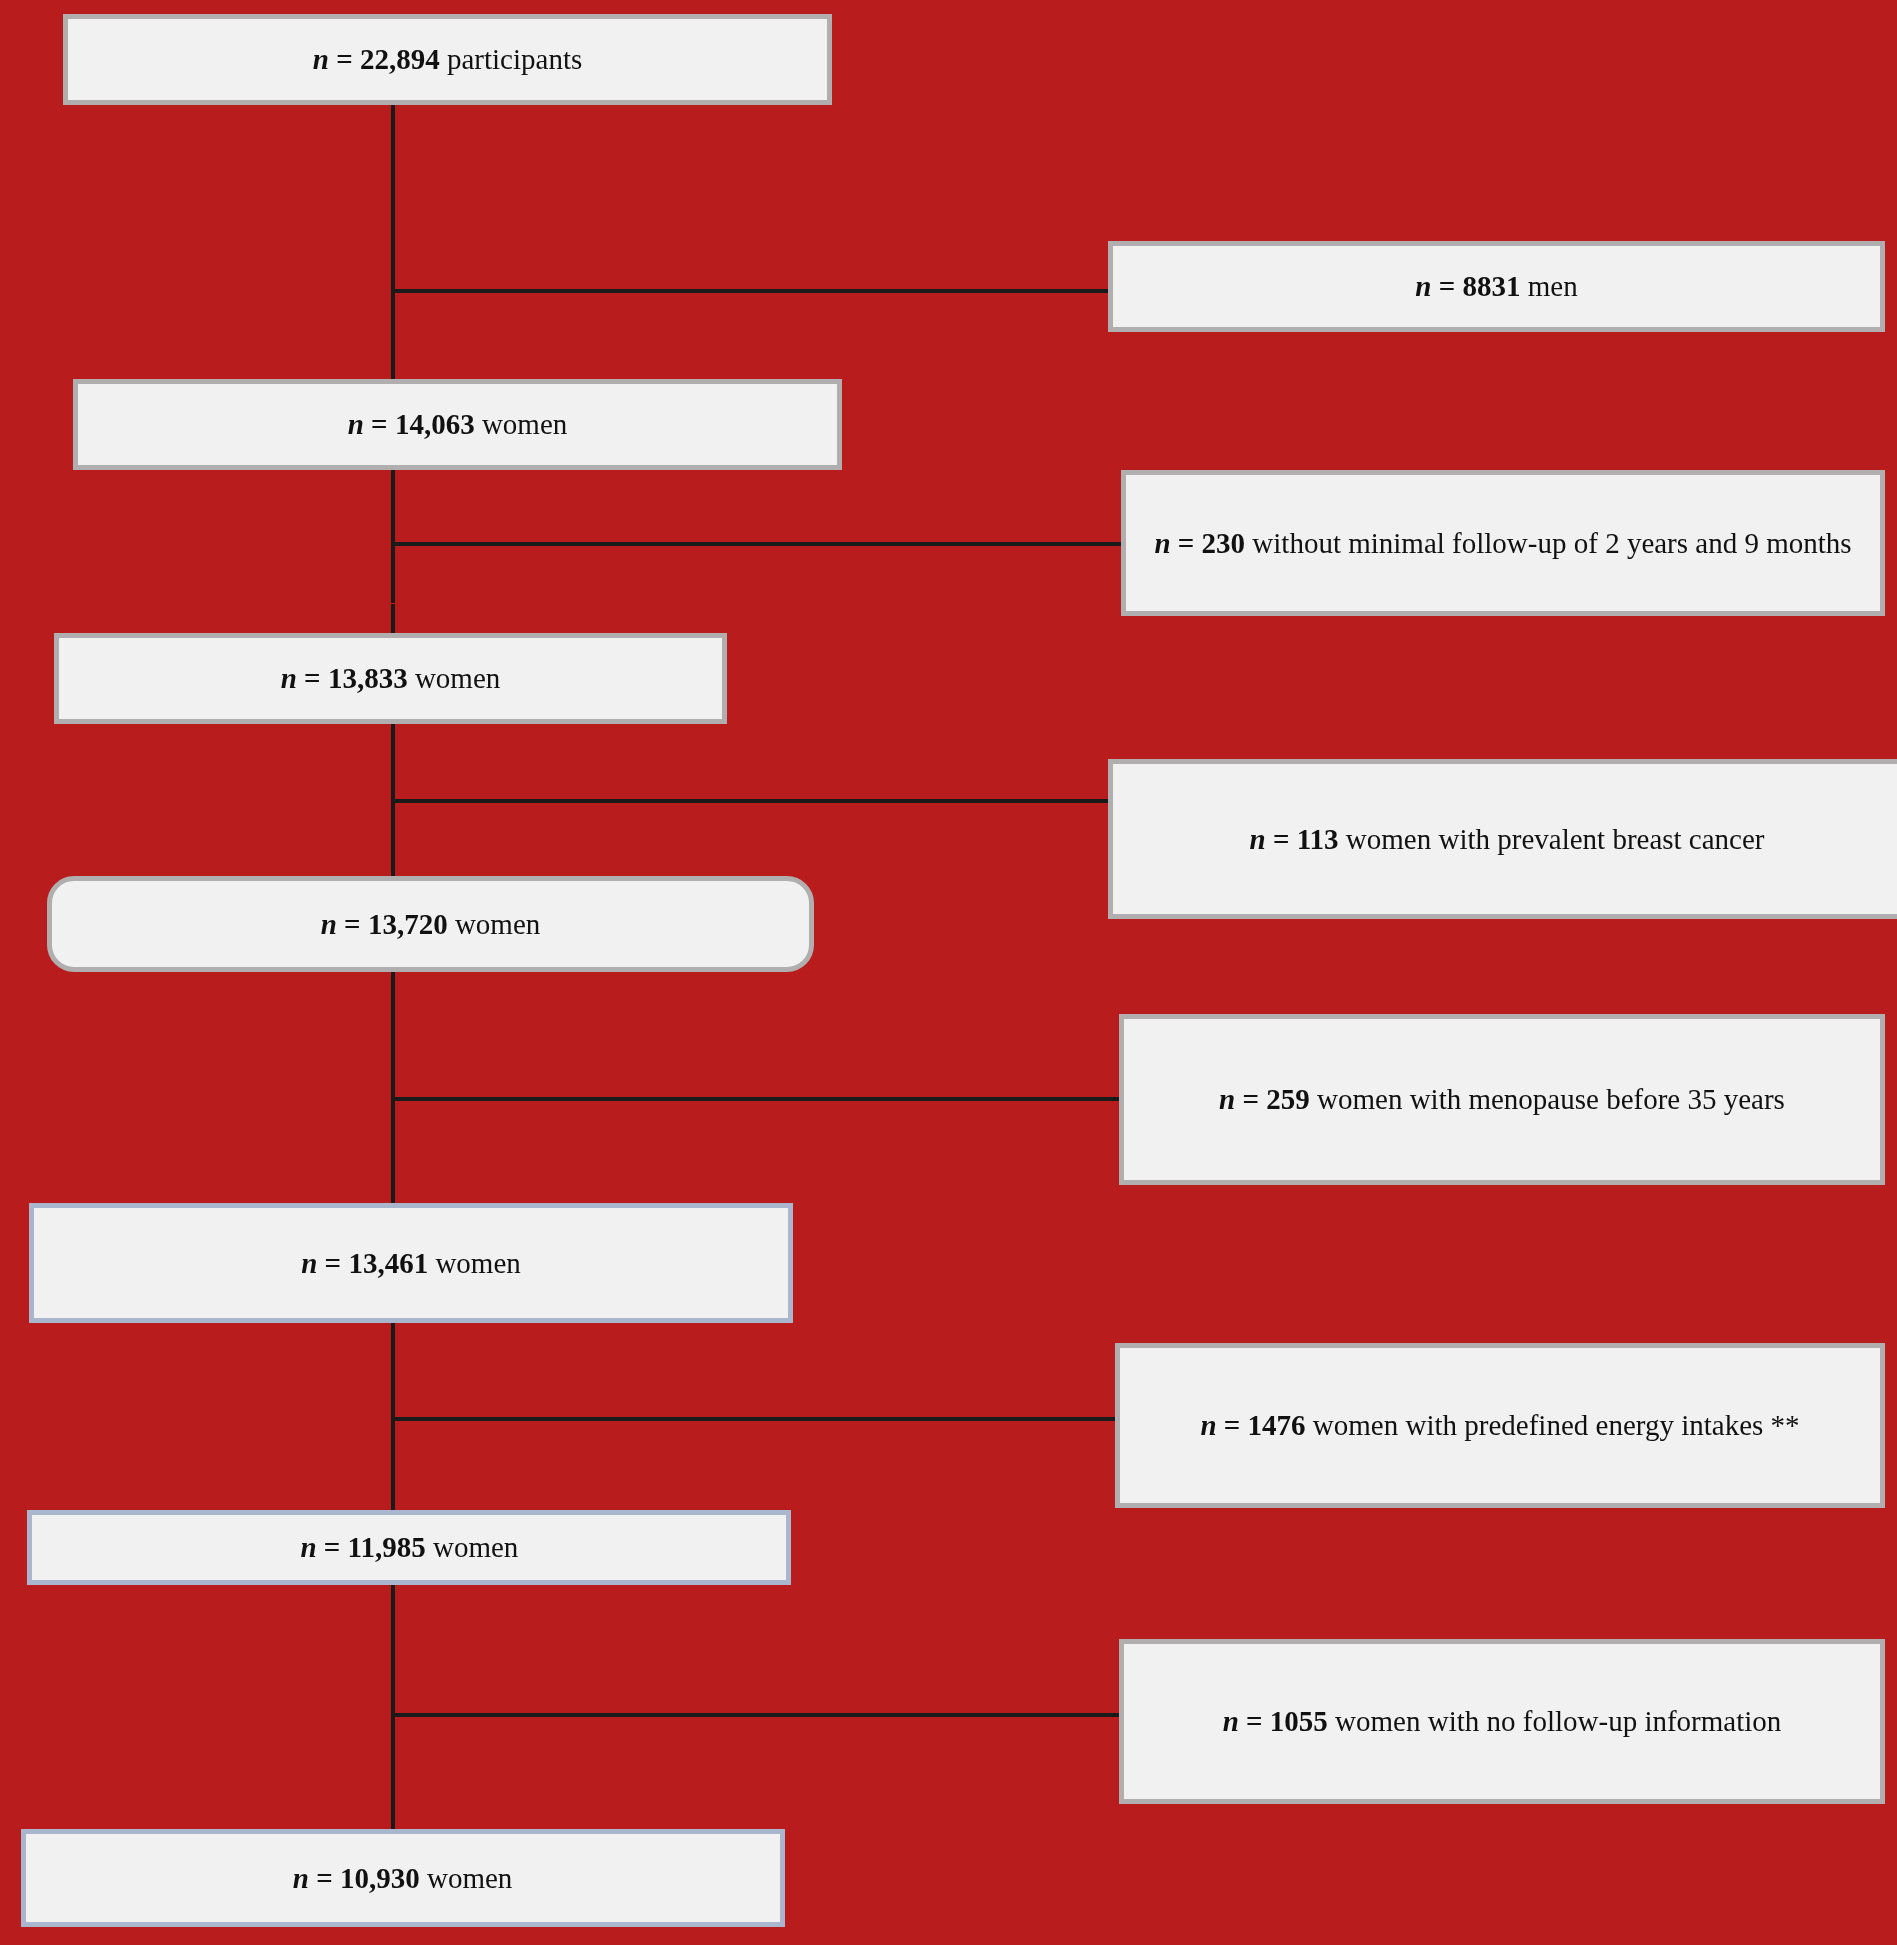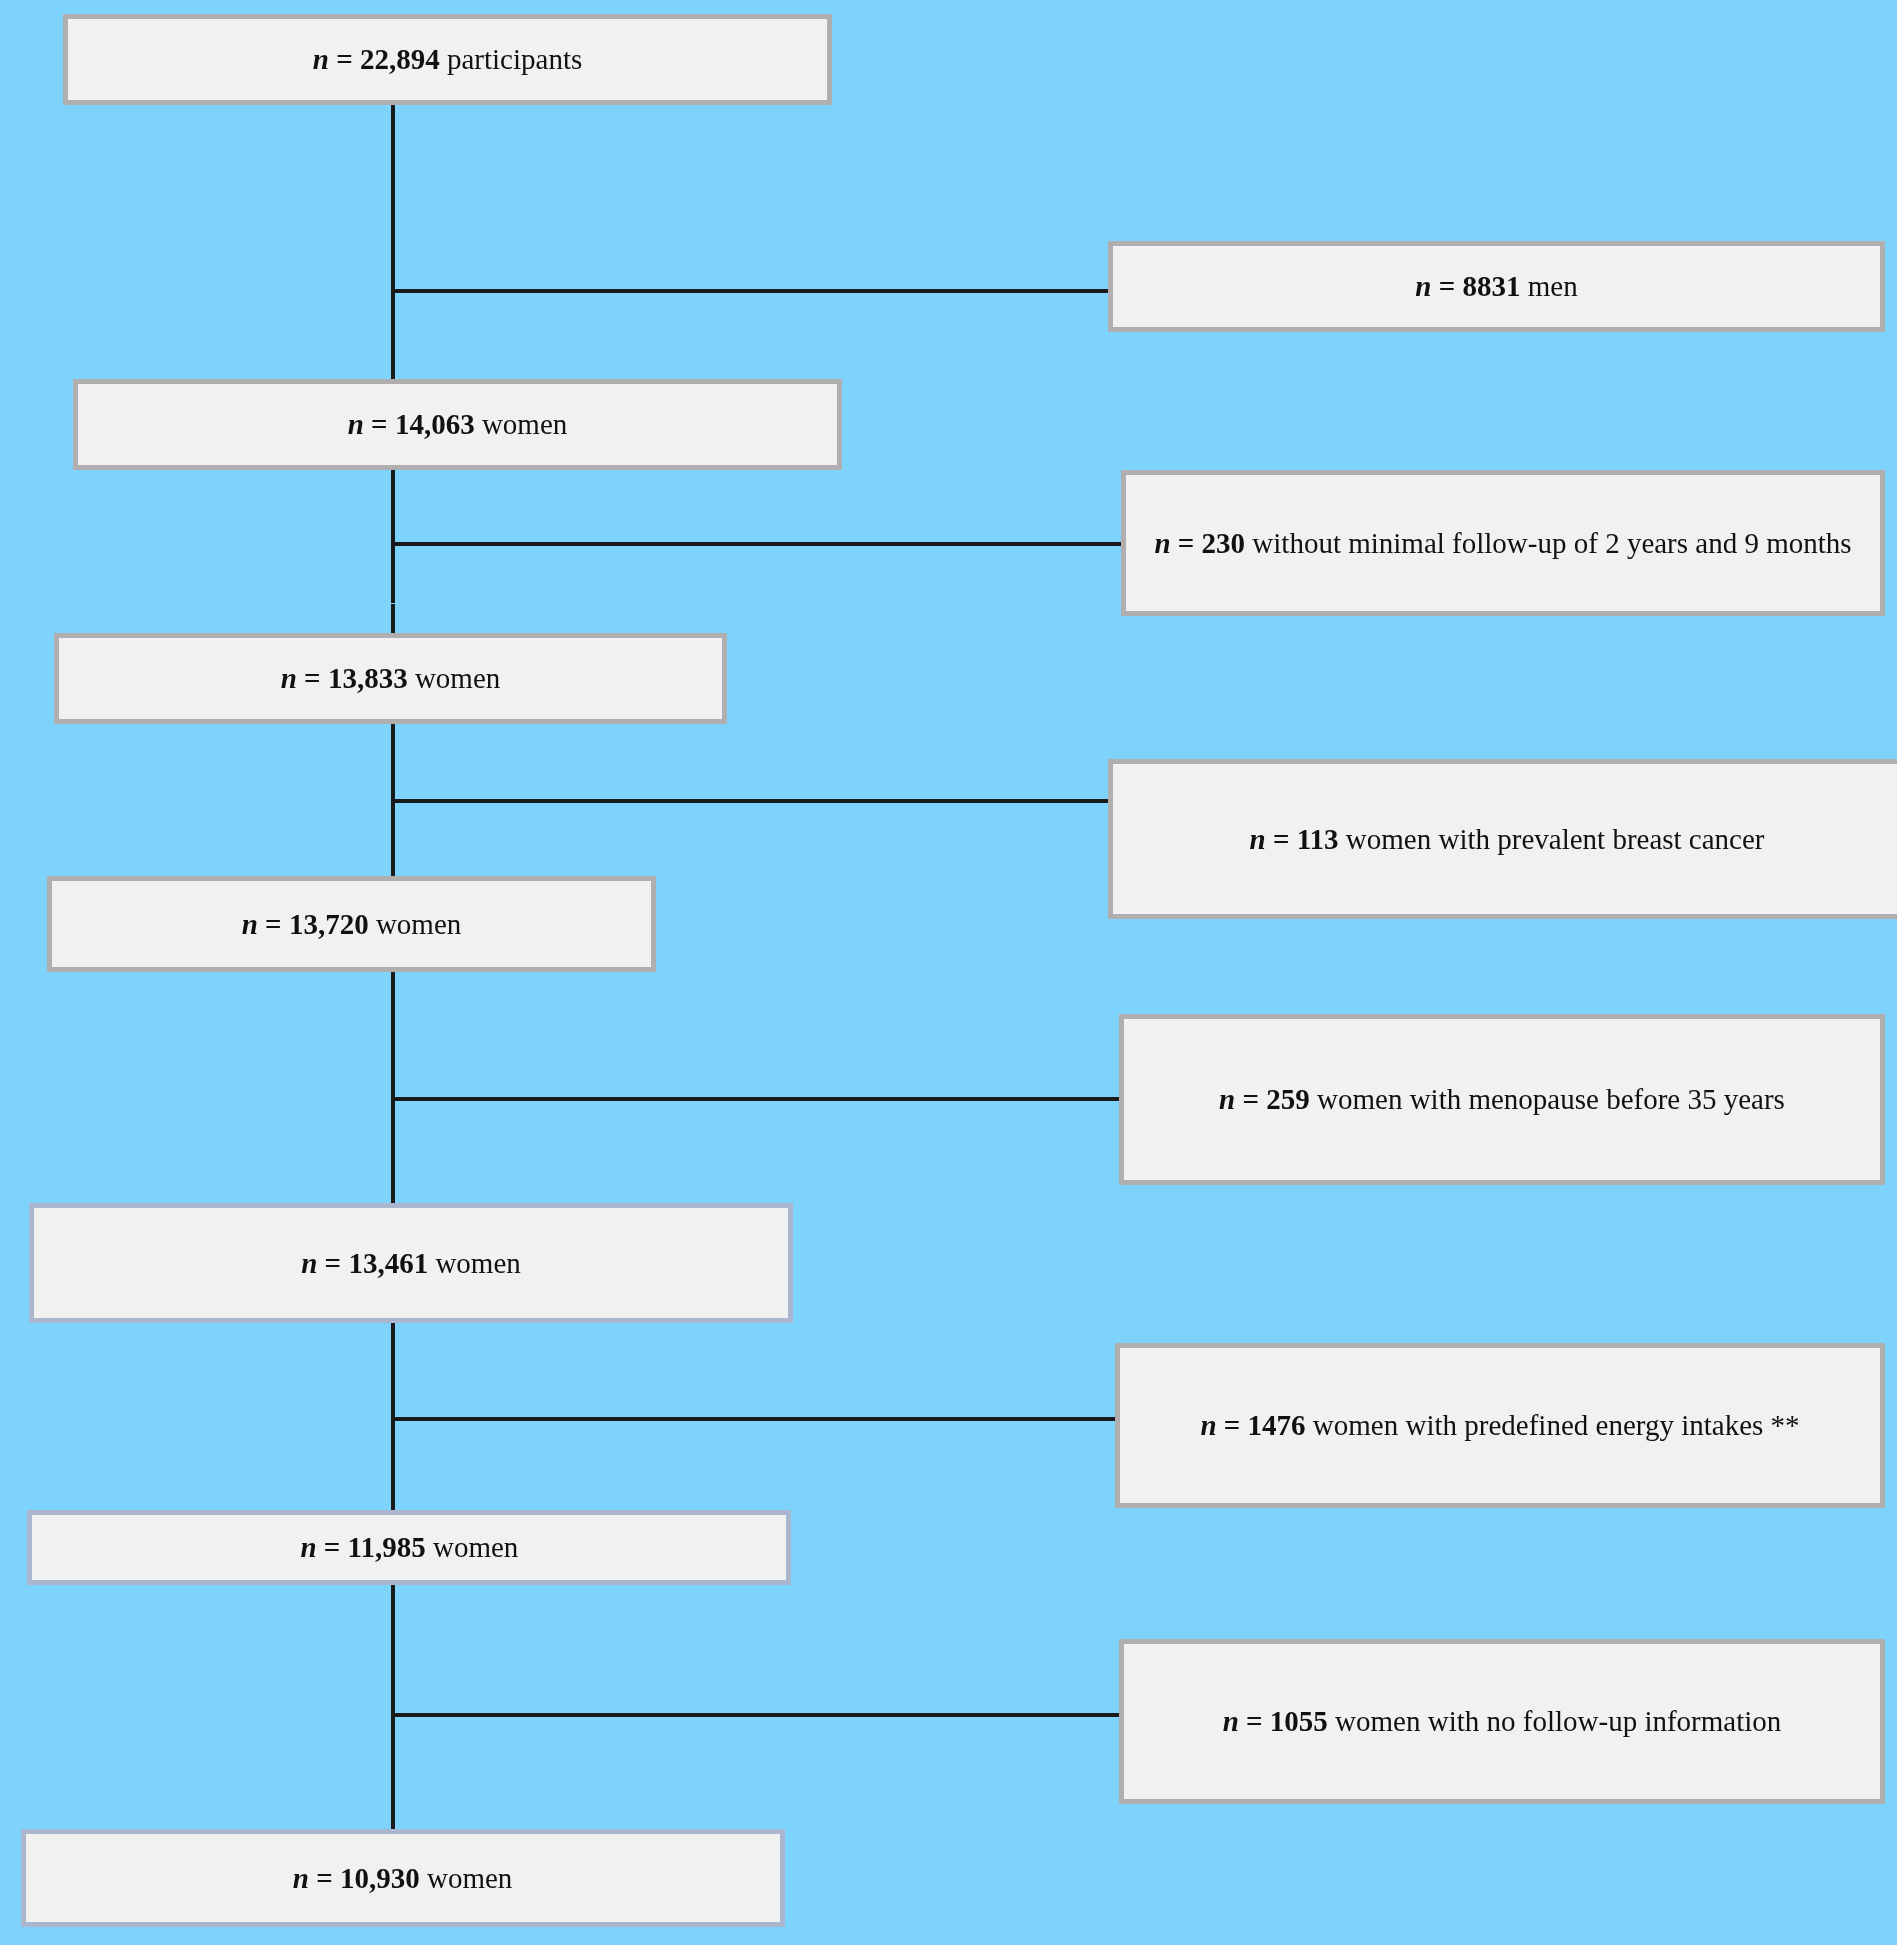--- a/index.html
+++ b/index.html
@@ -7,21 +7,21 @@
     padding: 0;
     background: #ffffff;
   }
   body {
     font-family: "Liberation Serif", "DejaVu Serif", serif;
   }
   #flowchart {
     position: relative;
     width: 1897px;
     height: 1946px;
-    background: #7dd3fc;
+    background: #b91c1c;
     overflow: hidden;
   }
   .box {
     position: absolute;
     box-sizing: border-box;
     background: #f1f1f1;
     display: flex;
     align-items: center;
     justify-content: center;
     text-align: center;
@@ -90,21 +90,21 @@
   </div>
 
   <div class="box gray" style="left:61px; top:379px; width:769px; height:91px;margin-left:12px;">
     <span class="txt"><em>n</em> <b>=</b> <b>14,063</b> women</span>
   </div>
 
   <div class="box gray" style="left:54px; top:633px; width:673px; height:91px;">
     <span class="txt"><em>n</em> <b>=</b> <b>13,833</b> women</span>
   </div>
 
-  <div class="box gray" style="left:47px; top:876px; width:609px; height:96px;">
+  <div class="box gray" style="left:47px; top:876px; width:767px; height:96px;border-radius:27px;">
     <span class="txt"><em>n</em> <b>=</b> <b>13,720</b> women</span>
   </div>
 
   <div class="box blue" style="left:29px; top:1203px; width:764px; height:120px;">
     <span class="txt"><em>n</em> <b>=</b> <b>13,461</b> women</span>
   </div>
 
   <div class="box blue" style="left:27.4px; top:1510px; width:764px; height:75px;">
     <span class="txt"><em>n</em> <b>=</b> <b>11,985</b> women</span>
   </div>

